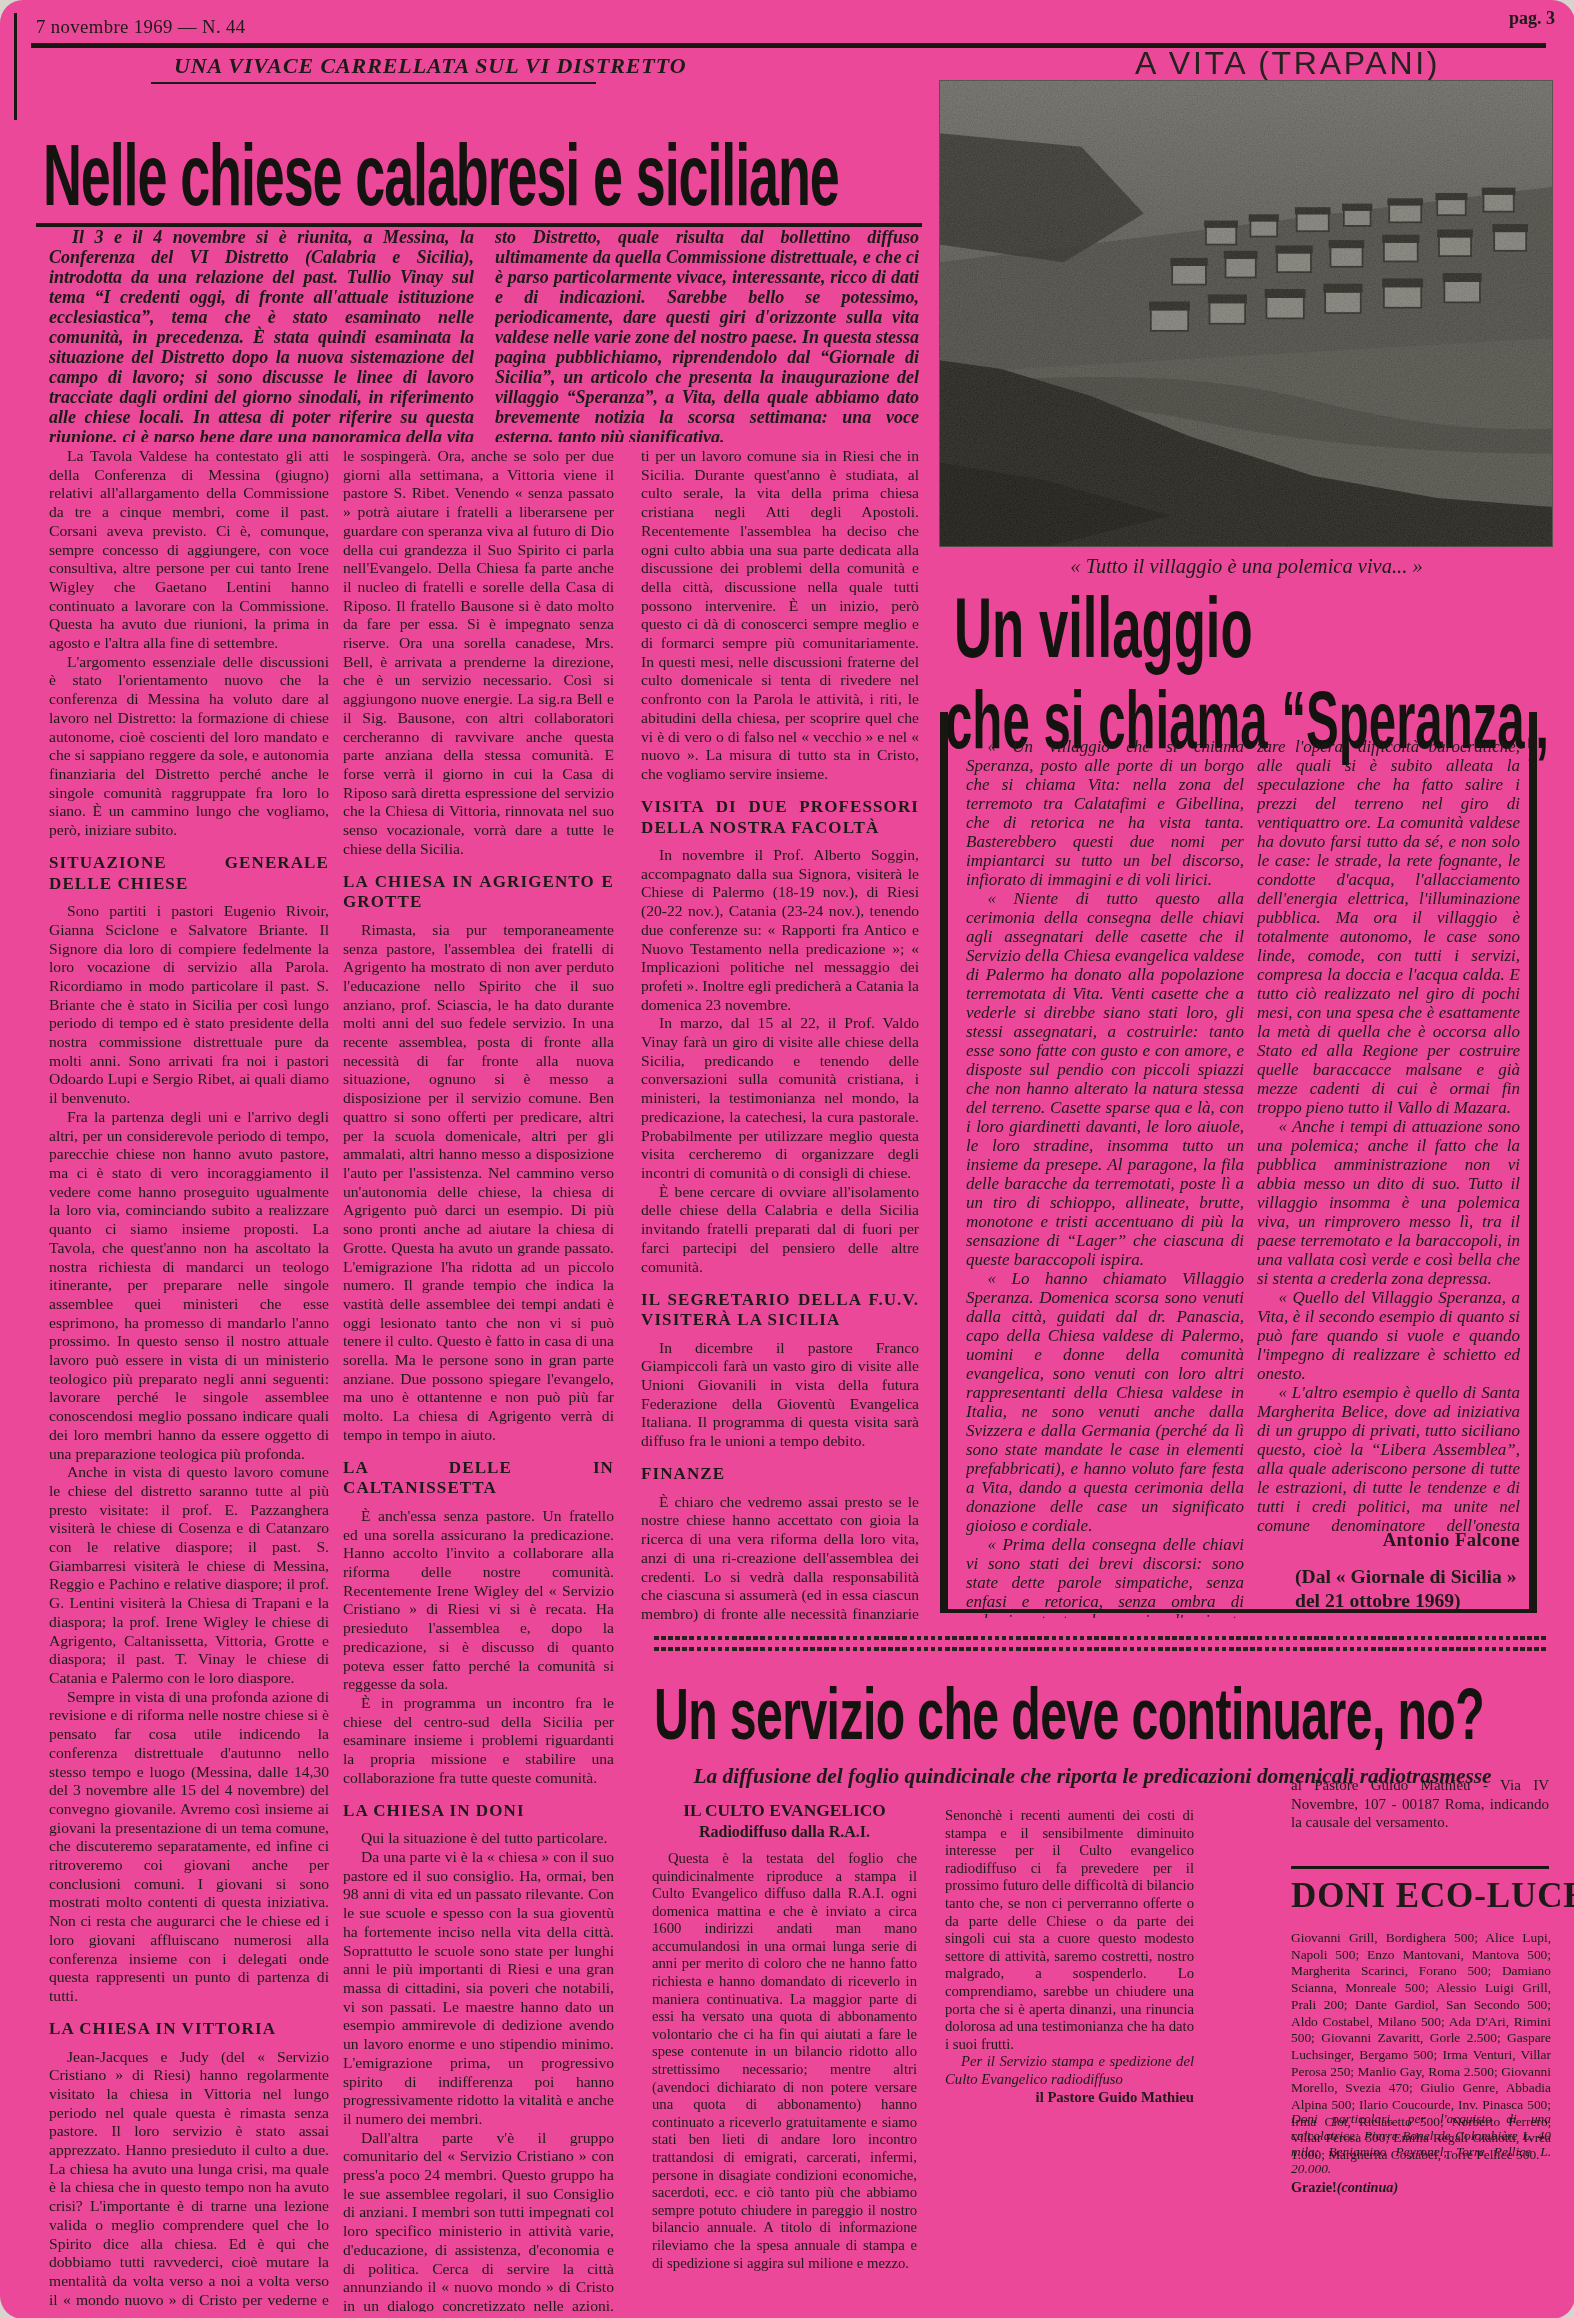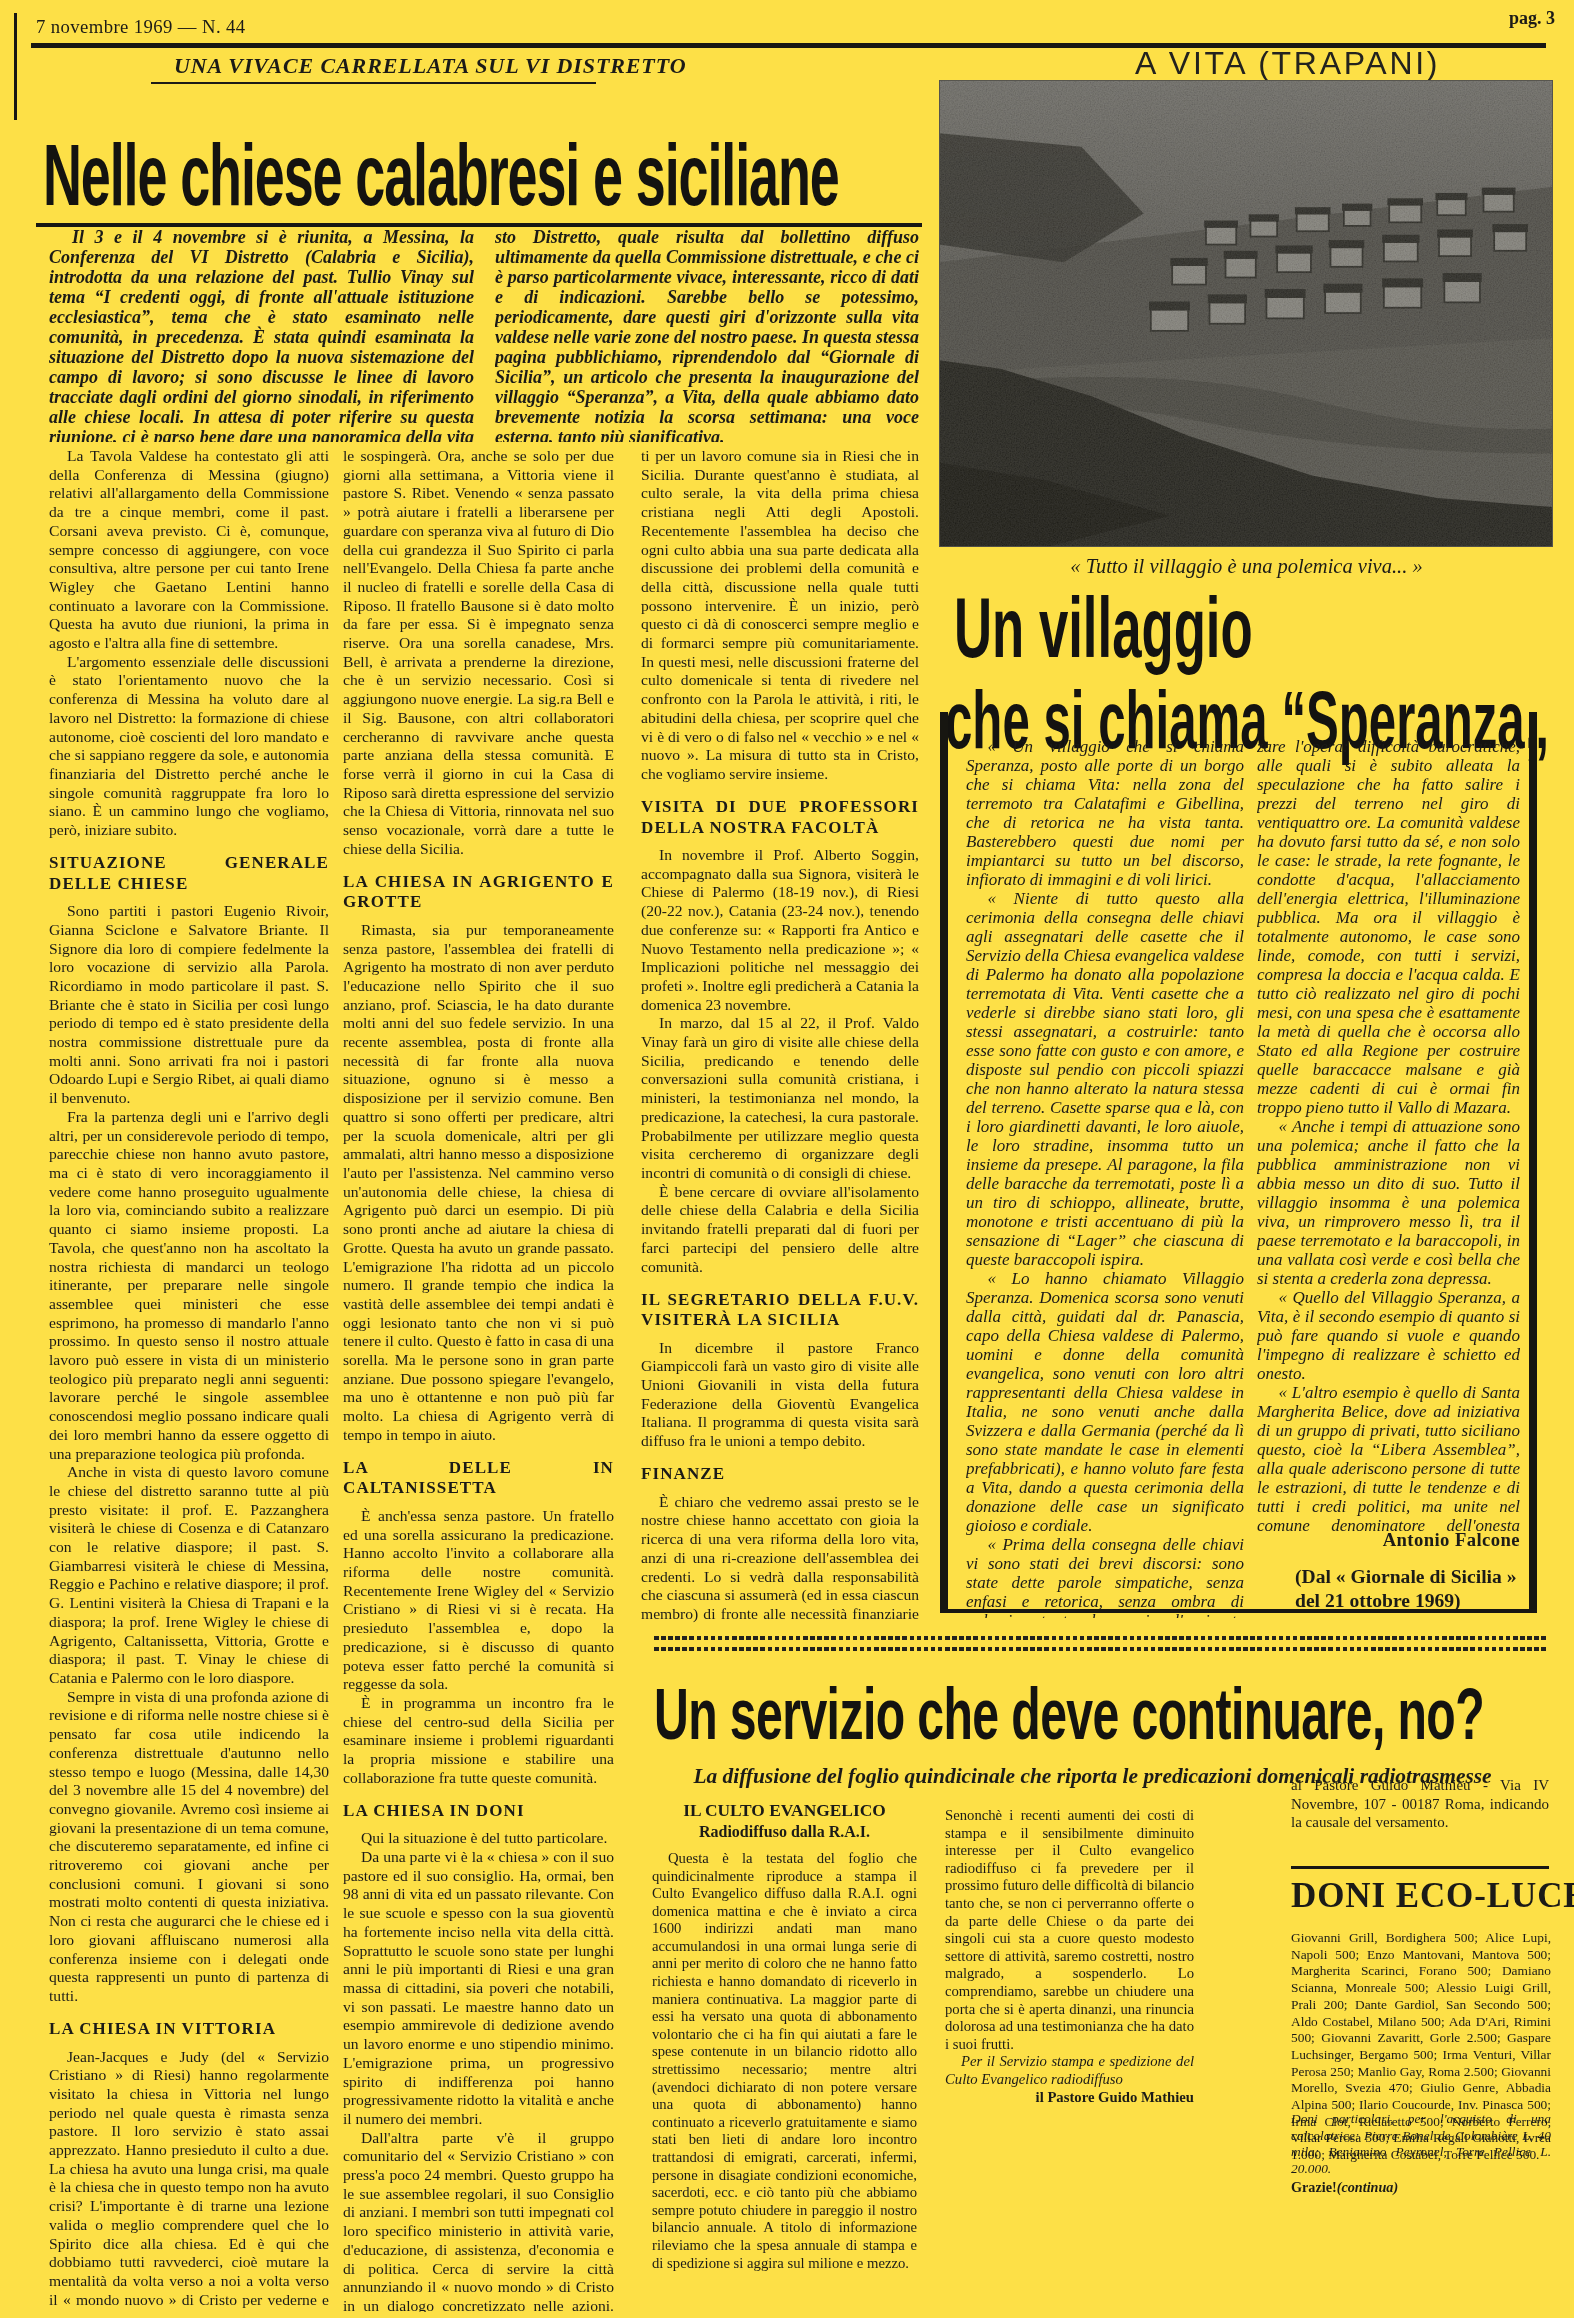--- a/index.html
+++ b/index.html
@@ -1,17 +1,17 @@
 <!DOCTYPE html>
 <html style="font-size:14.2px"><head>
 <meta charset="utf-8">
 <style>
   html,body{margin:0;padding:0;background:#d8d5ce;}
-  #page{position:relative;width:1575px;height:2319px;background:#fde047;color:#1c1b17;overflow:hidden;
-        font-family:"Liberation Serif",serif;}
+  #page{position:relative;width:1575px;height:2319px;background:#ec4899;color:#1c1b17;overflow:hidden;
+        font-family:"Liberation Serif",serif;border-radius:23px;}
   .abs{position:absolute;}
   .rule{background:#181713;}
   
   .date{font-size:18.7px;letter-spacing:0.4px;}
   .pagenum{font-size:18px;font-weight:bold;}
   .kicker{font-size:22px;font-weight:bold;font-style:italic;letter-spacing:0.9px;white-space:nowrap;}
   .kicker-under{height:1.8px;background:#1c1b17;}
   .photokicker{font-family:"Liberation Sans",sans-serif;font-size:32px;font-weight:400;letter-spacing:2.7px;white-space:nowrap;color:#23221e;}
   
   .bighead{font-family:"Liberation Sans",sans-serif;font-weight:bold;white-space:nowrap;

